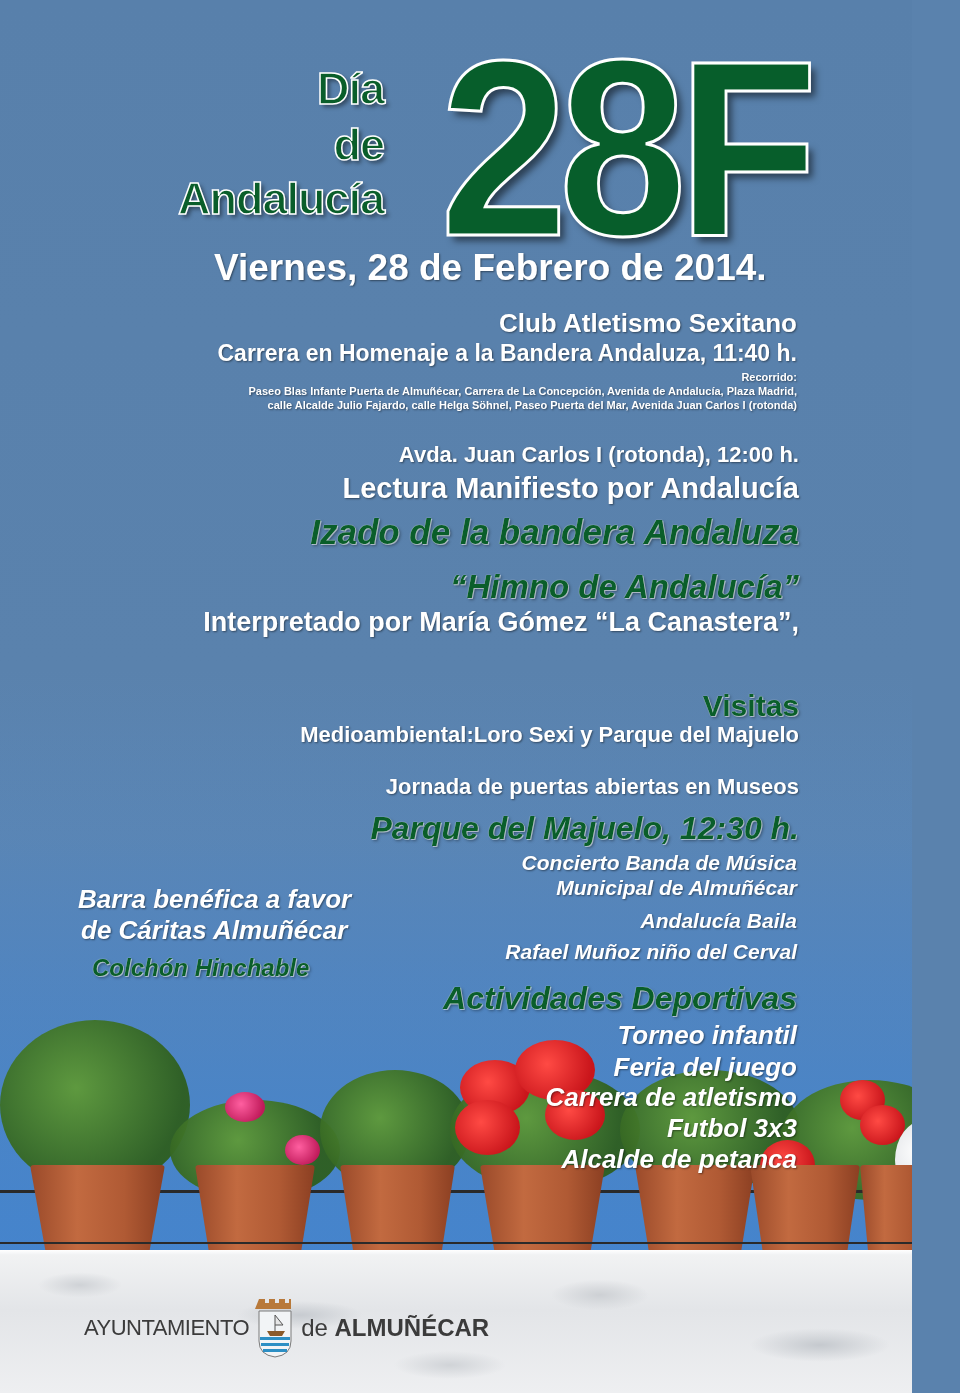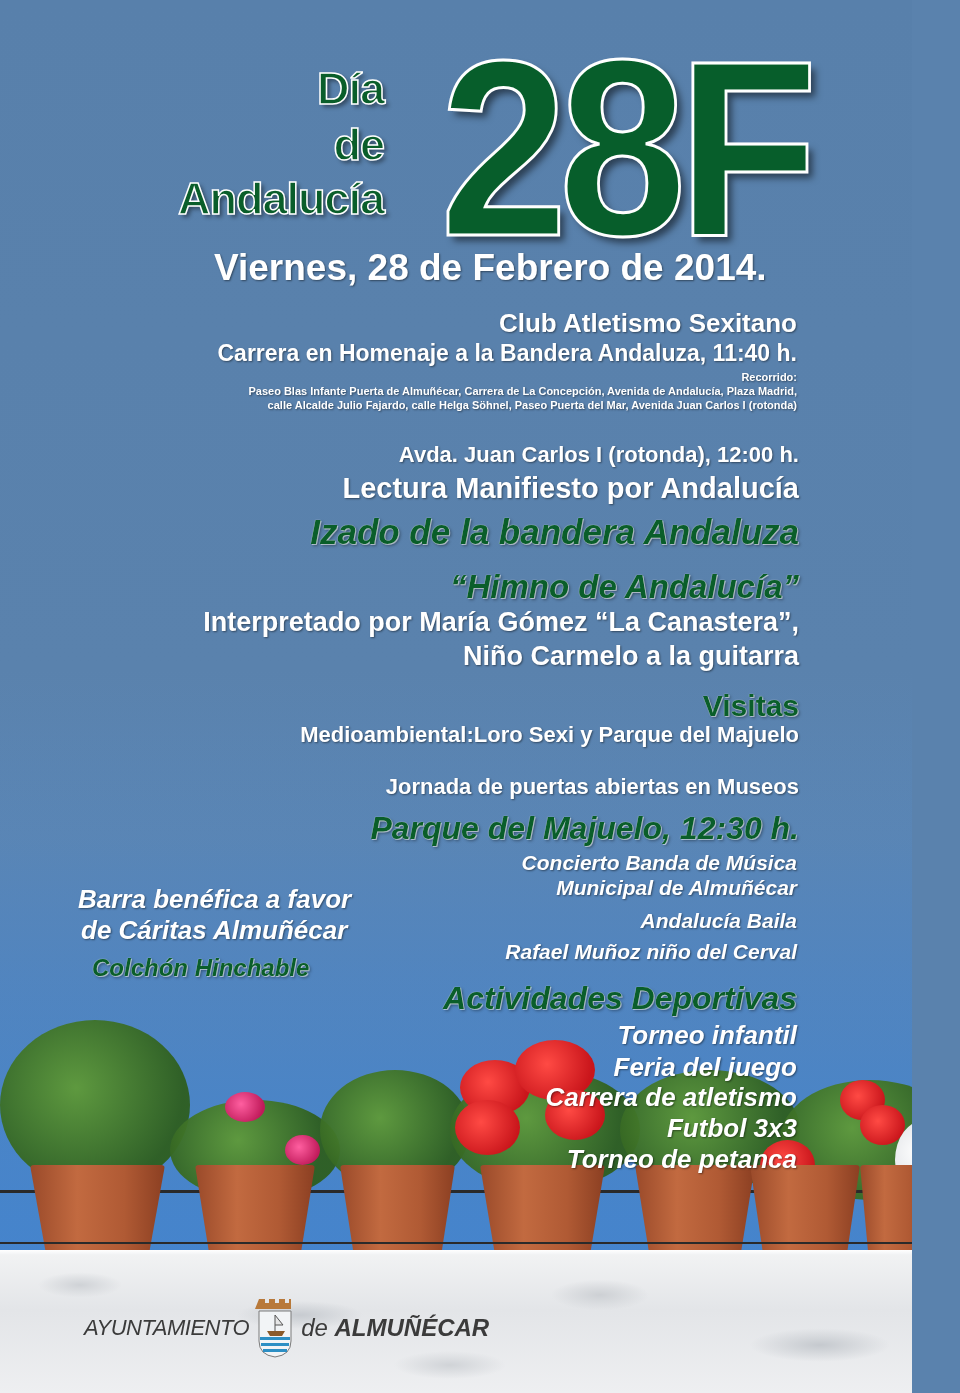--- a/index.html
+++ b/index.html
@@ -40,21 +40,21 @@
   .rail { position: absolute; left: 0; right: 0; height: 3px; background: #2a2a2a; }
   .pot { position: absolute; width: 135px; height: 90px; top: 1165px;
          background: linear-gradient(90deg, #9a4a2a 0%, #c26a40 35%, #b05a34 70%, #8b3f22 100%);
          clip-path: polygon(0 0, 100% 0, 88% 100%, 12% 100%); border-radius: 4px; }
   .foliage { position: absolute; border-radius: 50%; background: radial-gradient(circle at 40% 40%, #5f9a38, #2e5e1f 70%); opacity: 0.95; }
   .bloom { position: absolute; border-radius: 50%; }
   .red { background: radial-gradient(circle at 40% 40%, #ff4a44, #c9151b 75%); }
   .pink { background: radial-gradient(circle at 40% 40%, #ff5fa0, #c01a5a 75%); }
   .white { background: radial-gradient(circle at 40% 40%, #ffffff, #d8dbe0 80%); }
 
-  .logo { position: absolute; left: 84px; top: 1296px; height: 64px; display: flex; align-items: center; gap: 6px; font-style: italic; }
+  .logo { position: absolute; left: 84px; top: 1296px; height: 64px; display: flex; align-items: center; gap: 6px; }
   .logo-text1 { font-size: 22px; color: #3b3b3b; letter-spacing: -0.5px; }
   .logo-text2 { font-size: 24px; color: #3b3b3b; }
   .logo-text2 b { font-weight: bold; }
   .shield { width: 40px; height: 62px; position: relative; }
 </style>
 </head>
 <body>
 
 <div class="poster">
 
@@ -71,21 +71,20 @@
   <div class="abs w r" style="right:115px; top:340px; font-size:23px;">Carrera en Homenaje a la Bandera Andaluza, 11:40 h.</div>
   <div class="abs w b r" style="right:115px; top:371px; font-size:11px;">Recorrido:</div>
   <div class="abs w r" style="right:115px; top:385px; font-size:11px;">Paseo Blas Infante Puerta de Almuñécar, Carrera de La Concepción, Avenida de Andalucía, Plaza Madrid,</div>
   <div class="abs w r" style="right:115px; top:399px; font-size:11px;">calle Alcalde Julio Fajardo, calle Helga Söhnel, Paseo Puerta del Mar, Avenida Juan Carlos I (rotonda)</div>
 
   <div class="abs w b r" style="right:113px; top:442px; font-size:22px;">Avda. Juan Carlos I (rotonda), 12:00 h.</div>
   <div class="abs w b r" style="right:113px; top:472px; font-size:29px;">Lectura Manifiesto por Andalucía</div>
   <div class="abs g b i r" style="right:113px; top:512px; font-size:35px;">Izado de la bandera Andaluza</div>
   <div class="abs g b i r" style="right:113px; top:568px; font-size:33px;">“Himno de Andalucía”</div>
   <div class="abs w b r" style="right:113px; top:607px; font-size:27px;margin-left:37px;">Interpretado por María Gómez “La Canastera”,</div>
-  <div class="abs w b r" style="right:113px; top:641px; font-size:27px;">Niño Carmelo a la guitarra</div>
 
   <div class="abs g b r" style="right:113px; top:689px; font-size:30px;">Visitas</div>
   <div class="abs w b r" style="right:113px; top:722px; font-size:22px;">Medioambiental:Loro Sexi y Parque del Majuelo</div>
   <div class="abs w b r" style="right:113px; top:774px; font-size:22px;">Jornada de puertas abiertas en Museos</div>
 
   <div class="abs g b i r" style="right:113px; top:810px; font-size:32px;">Parque del Majuelo, 12:30 h.</div>
   <div class="abs w b i r" style="right:115px; top:851px; font-size:21px;">Concierto Banda de Música</div>
   <div class="abs w b i r" style="right:115px; top:876px; font-size:21px;">Municipal de Almuñécar</div>
   <div class="abs w b i r" style="right:115px; top:909px; font-size:21px;">Andalucía Baila</div>
   <div class="abs w b i r" style="right:115px; top:940px; font-size:21px;">Rafael Muñoz niño del Cerval</div>
@@ -125,21 +124,21 @@
     <div class="rail" style="top:1242px; height:2px;"></div>
     <div class="wall-cap"></div>
     <div class="wall"></div>
   </div>
 
   <div class="abs g b i r" style="right:115px; top:980px; font-size:32px;">Actividades Deportivas</div>
   <div class="abs w b i r" style="right:115px; top:1020px; font-size:26px;">Torneo infantil</div>
   <div class="abs w b i r" style="right:115px; top:1052px; font-size:26px;">Feria del juego</div>
   <div class="abs w b i r" style="right:115px; top:1082px; font-size:26px;">Carrera de atletismo</div>
   <div class="abs w b i r" style="right:115px; top:1113px; font-size:26px;">Futbol 3x3</div>
-  <div class="abs w b i r" style="right:115px; top:1144px; font-size:26px;">Torneo de petanca</div>
+  <div class="abs w b i r" style="right:115px; top:1144px; font-size:26px;">Alcalde de petanca</div>
 
   <div class="logo">
     <span class="logo-text1">AYUNTAMIENTO</span>
     <span class="shield">
       <svg width="40" height="62" viewBox="0 0 40 62">
         <path d="M4 2 h6 v4 h4 v-4 h6 v4 h4 v-4 h6 v4 h4 v-4 h2 v10 h-36 z" fill="#b8793a"></path>
         <path d="M4 14 h32 v30 q0 14 -16 16 q-16 -2 -16 -16 z" fill="#f2f4f6" stroke="#7a7a7a" stroke-width="1"></path>
         <path d="M12 34 h18 l-3 5 h-12 z" fill="#8a5a2a"></path>
         <path d="M20 18 v16 M20 18 l8 10 h-8" stroke="#555" stroke-width="1" fill="#e6e6e6"></path>
         <rect x="5" y="40" width="30" height="3" fill="#2d8fc4"></rect>

